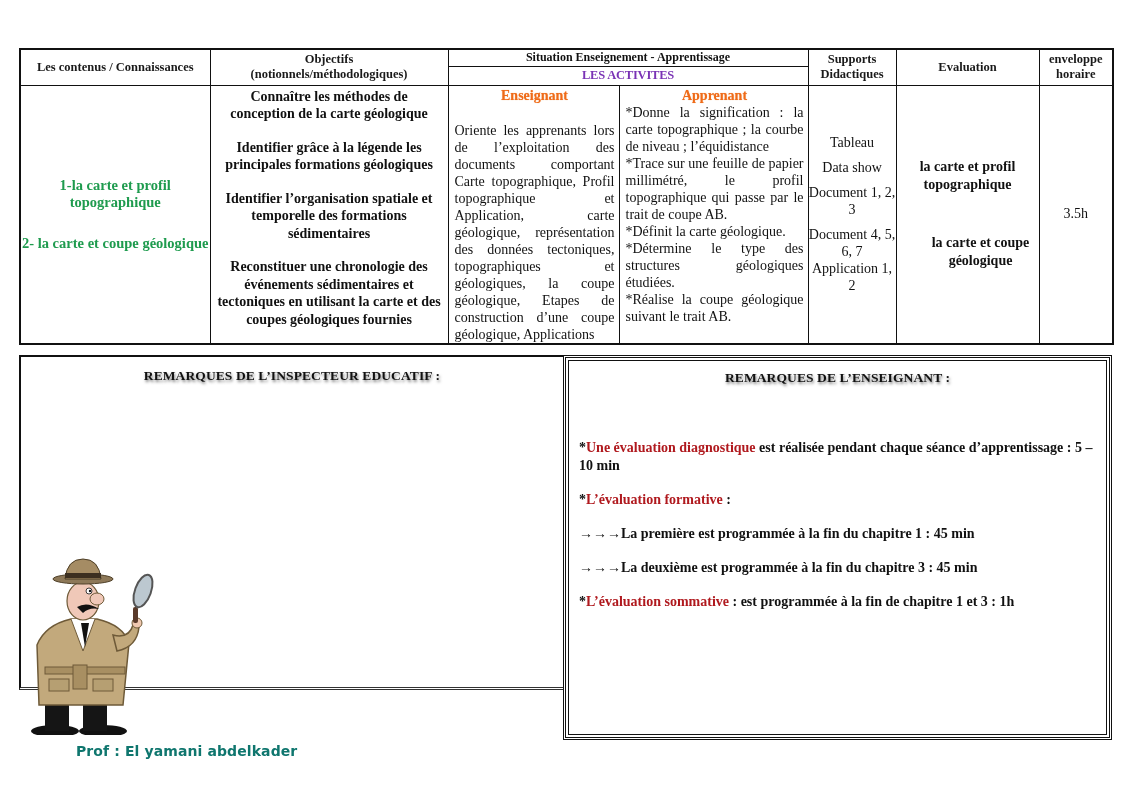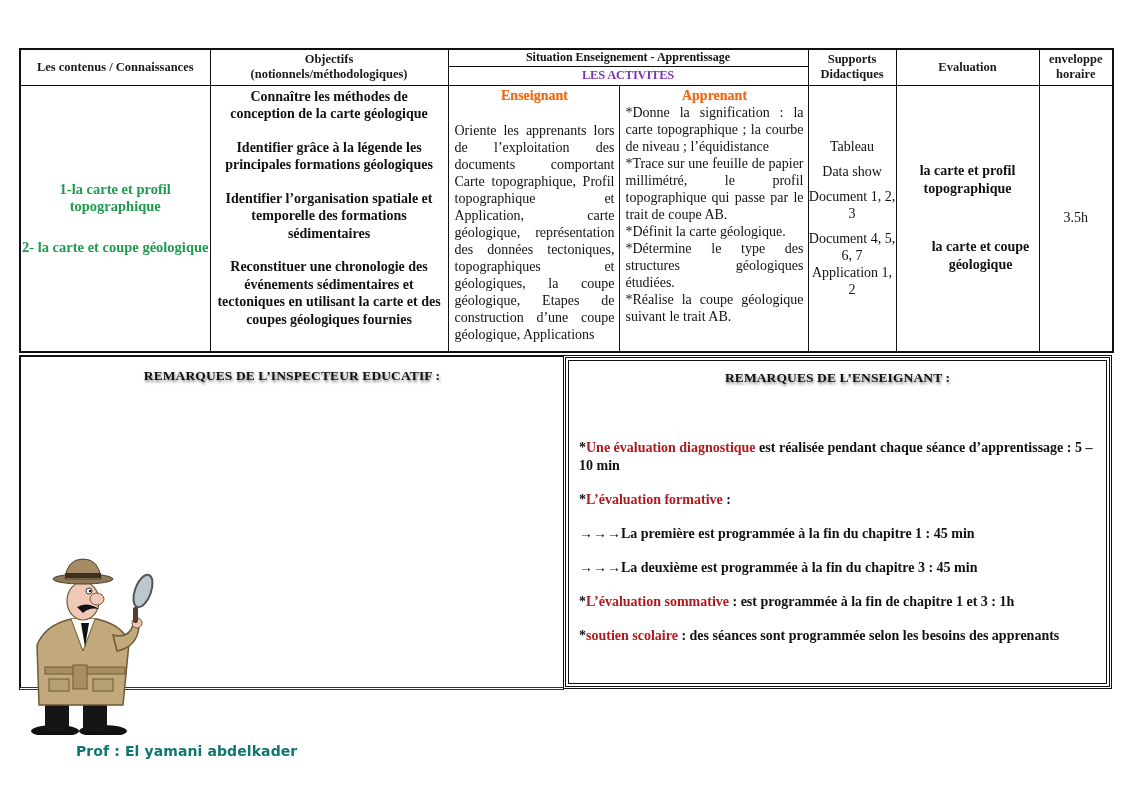--- a/index.html
+++ b/index.html
@@ -26,42 +26,42 @@
 
   .col-objectifs { font-weight: bold; font-size: 14px; line-height: 17.5px; padding: 0 6px; vertical-align: top !important; }
   .col-objectifs p { margin: 0 0 16px 0; }
   .col-objectifs p:last-child { margin-bottom: 0; }
   .col-objectifs p.first { margin-top: 2px; }
 
   .role-title {
     font-weight: bold; font-size: 14px; color: #ef6a18; display: block; text-align: center;
     text-shadow: 0 0 1px #f3b07a;
   }
-  .col-act { vertical-align: top !important; padding: 1px 4px 8px 6px; font-size: 14px; line-height: 17px; text-align: justify !important; }
+  .col-act { vertical-align: top !important; padding: 1px 4px 0 6px; font-size: 14px; line-height: 17px; text-align: justify !important; }
   .col-act .txt { text-align: justify; text-align-last: left; }
   .col-ens .txt { margin-top: 18px; }
 
   .col-supports { font-size: 14px; line-height: 17px; }
   .col-supports p { margin: 0 0 8px 0; }
   .col-supports p:last-child { margin-bottom: 0; }
 
   .col-eval { font-weight: bold; font-size: 14px; line-height: 17.5px; }
   .col-eval p { margin: 0 0 41px 0; }
   .col-eval p:last-child { margin-bottom: 1px; padding-left: 26px; }
 
   .col-horaire { font-size: 14px; }
 
   
   .box-left {
     position: absolute; left: 19px; top: 355px; width: 545px; height: 335px;
     border: 2px solid #111; border-right-width: 1px;
     border-bottom: 3px double #333;
   }
   .box-right {
-    position: absolute; left: 563px; top: 355px; width: 549px; height: 334px;
+    position: absolute; left: 563px; top: 355px; width: 549px; height: 385px;
     border: 3px double #111;
   }
   .box-inner-right {
     position: absolute; left: 2px; top: 2px; right: 2px; bottom: 2px;
     border: 1.5px solid #111;
   }
   .remarques-title {
     font-family: "Liberation Serif", serif; font-weight: bold; font-size: 13.5px;
     text-align: center; color: #111; letter-spacing: 0.1px;
     text-shadow: 1px 2px 3px #7a7a7a;
@@ -195,18 +195,17 @@
 
 <div class="box-right">
   <div class="box-inner-right">
     <div class="remarques-title">REMARQUES DE L’ENSEIGNANT :</div>
     <div class="notes">
       <div class="note"><span>*</span><span class="red">Une évaluation diagnostique</span><span> est réalisée pendant chaque séance d’apprentissage : 5 – 10 min</span></div>
       <div class="note"><span>*</span><span class="red">L’évaluation formative</span><span> :</span></div>
       <div class="note"><span>→→→</span><span>La première est programmée à la fin du chapitre 1 : 45 min</span></div>
       <div class="note"><span>→→→</span><span>La deuxième est programmée à la fin du chapitre 3 : 45 min</span></div>
       <div class="note"><span>*</span><span class="red">L’évaluation sommative</span><span> : est programmée à la fin de chapitre 1 et 3 : 1h</span></div>
-      <div class="note"><span>*</span><span class="red">soutien scolaire</span><span> : des séances sont programmée selon les besoins des apprenants</span></div>
     </div>
   </div>
 </div>
 
 <div class="prof">Prof : El yamani abdelkader</div>
 
 </body></html>

